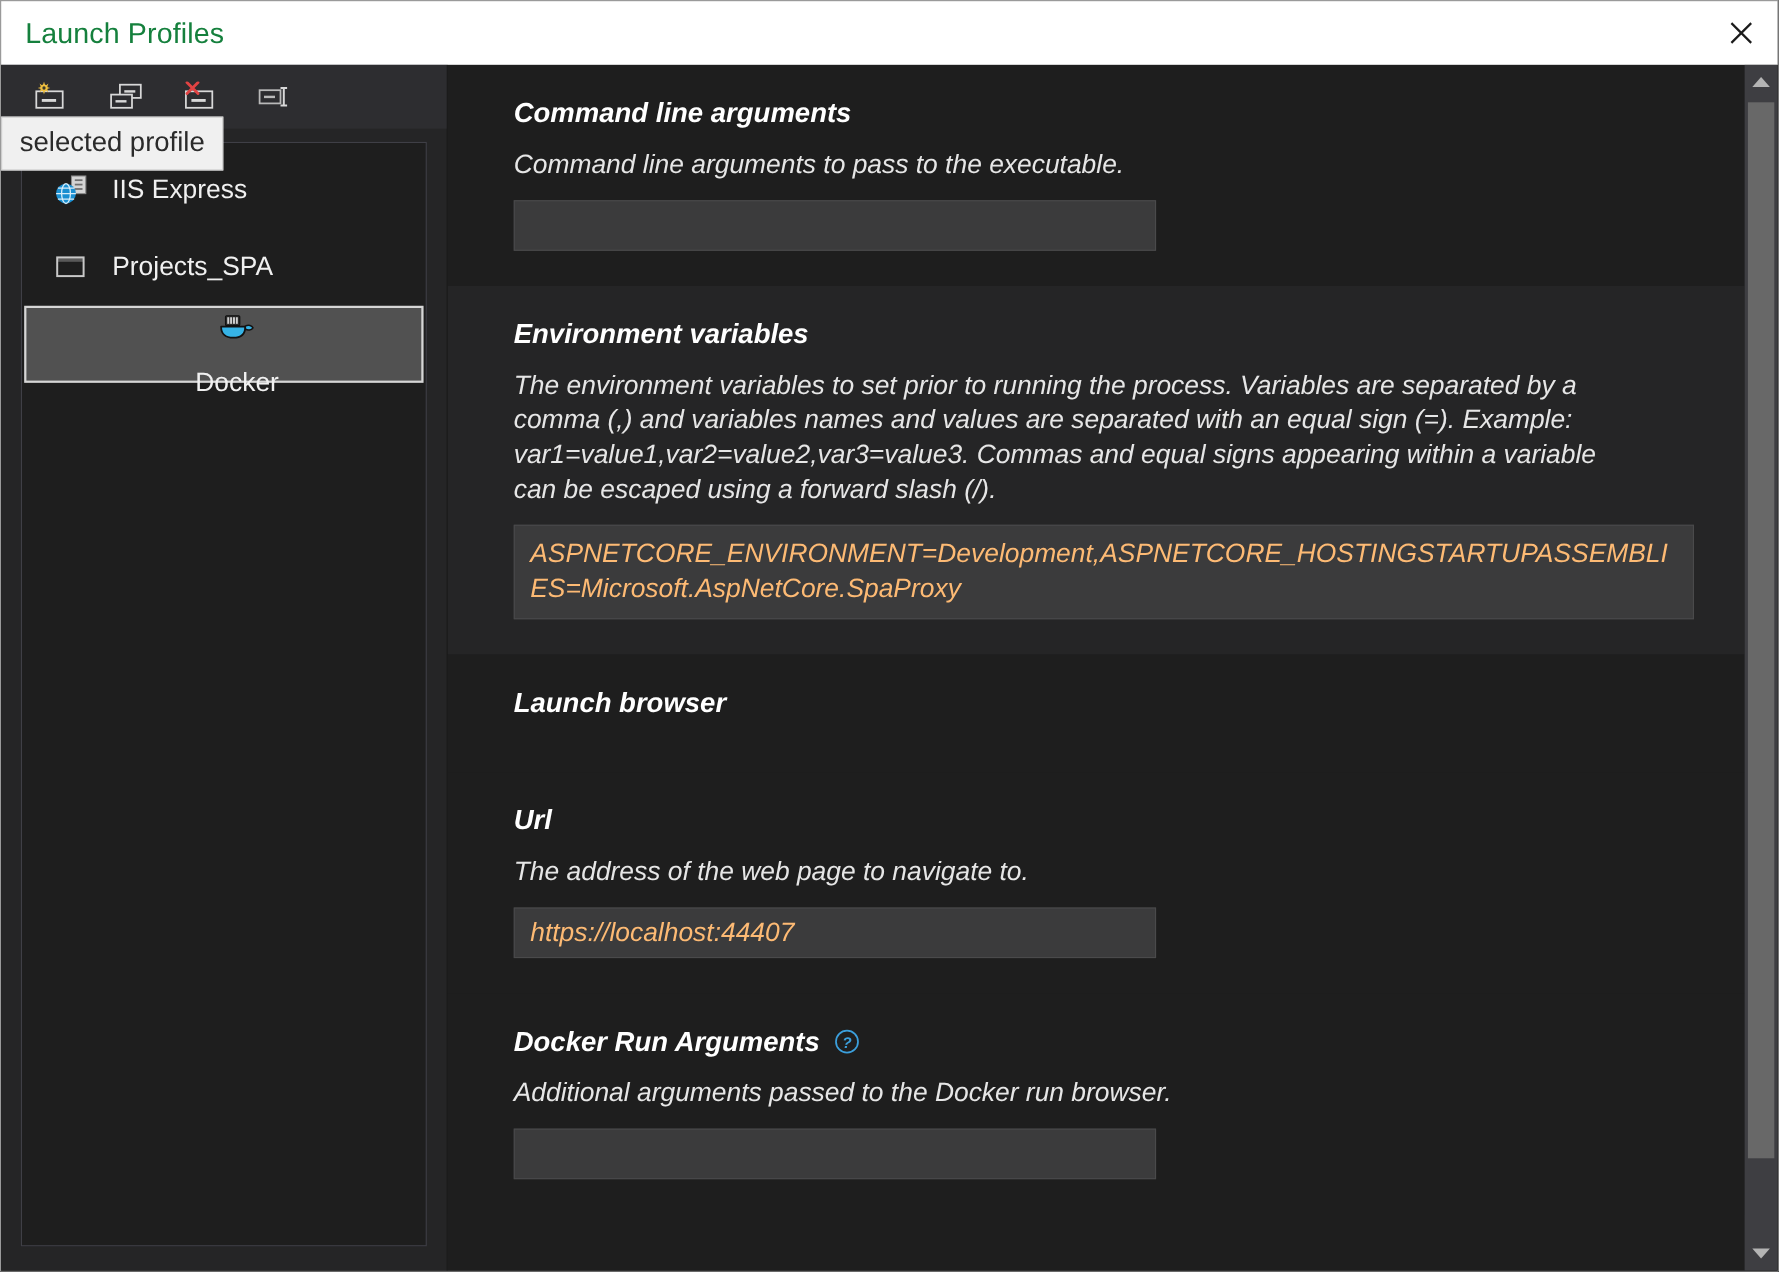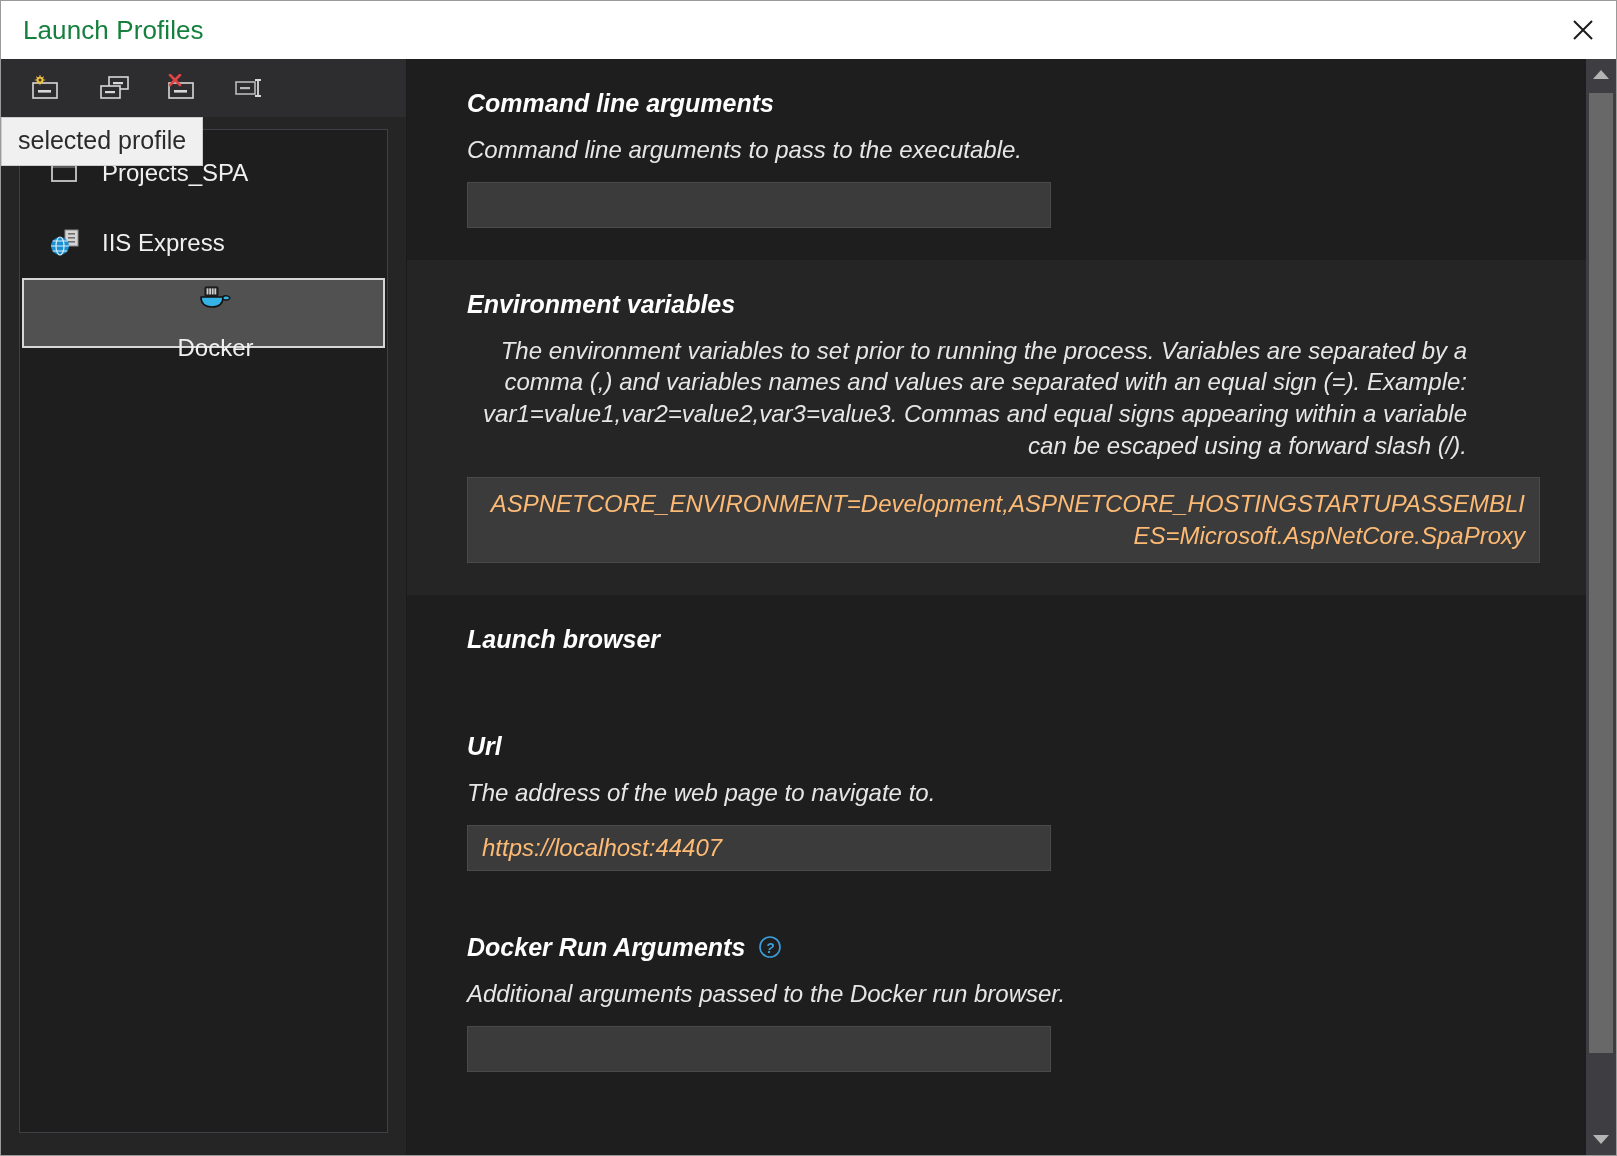--- a/index.html
+++ b/index.html
@@ -83,21 +83,21 @@
     border: 2px solid #d6d6d6;
     flex-direction: column;
   }
   .profile-icon {
     width: 34px; height: 32px;
     display: flex; align-items: center; justify-content: center;
     flex: 0 0 34px;
   }
   .tooltip {
     position: absolute;
-    left: 0; top: 58px;
+    left: 0; top: 47px;
     background: #f0f0f0;
     color: #2b2b2b;
     font-size: 25px;
     padding: 8px 16px 10px 16px;
     border: 1px solid #cccccc;
     white-space: nowrap;
     z-index: 30;
   }
 
   
@@ -110,21 +110,21 @@
   }
   .content {
     flex: 1 1 auto;
     overflow: hidden;
     min-width: 0;
     font-style: italic;
   }
   .section {
     padding: 30px 60px 32px 60px;
   }
-  .section.alt { background: #252526; text-align: right; }
+  .section.alt { background: #252526; }
   .section.plain { background: #1e1e1e; }
   .sec-head {
     font-size: 25px;
     font-weight: bold;
     color: #ffffff;
     margin-bottom: 16px;
     display: flex; align-items: center; gap: 12px;
   }
   .sec-desc {
     font-size: 24px;
@@ -242,44 +242,44 @@
           <svg width="34" height="28" viewBox="0 0 34 28">
             <rect x="2" y="8" width="19" height="12" fill="none" stroke="#b9b9b9" stroke-width="1.6"></rect>
             <rect x="6" y="13" width="10" height="2.2" fill="#b9b9b9"></rect>
             <path d="M24 6 L24 22" stroke="#d8d8d8" stroke-width="1.8"></path>
             <path d="M21 6 L27 6 M21 22 L27 22" stroke="#d8d8d8" stroke-width="1.8"></path>
           </svg>
         </div>
       </div>
 
       <div class="profile-list">
-
-        <div class="profile-item">
-          <span class="profile-icon">
-            <svg width="32" height="28" viewBox="0 0 32 28">
-              <rect x="3" y="5" width="24" height="17" fill="none" stroke="#c8c8c8" stroke-width="1.8"></rect>
-              <rect x="3" y="5" width="24" height="4" fill="#c8c8c8" opacity=".35"></rect>
-            </svg>
-          </span>
-          <span>Projects_SPA</span>
-        </div>
 
         <div class="profile-item">
           <span class="profile-icon">
             <svg width="34" height="30" viewBox="0 0 34 30">
               <rect x="17" y="2" width="13" height="16" fill="#d4d4d4" stroke="#8a8a8a" stroke-width="1"></rect>
               <rect x="20" y="5" width="7" height="1.6" fill="#6f6f6f"></rect>
               <rect x="20" y="9" width="7" height="1.6" fill="#6f6f6f"></rect>
               <rect x="20" y="13" width="7" height="1.6" fill="#6f6f6f"></rect>
               <circle cx="12" cy="18" r="9" fill="#1a8fd1"></circle>
               <ellipse cx="12" cy="18" rx="4" ry="9" fill="none" stroke="#d8edf9" stroke-width="1.2"></ellipse>
               <path d="M3 18 H21 M4.6 13 H19.4 M4.6 23 H19.4" stroke="#d8edf9" stroke-width="1.2" fill="none"></path>
             </svg>
           </span>
           <span>IIS Express</span>
+        </div>
+
+        <div class="profile-item">
+          <span class="profile-icon">
+            <svg width="32" height="28" viewBox="0 0 32 28">
+              <rect x="3" y="5" width="24" height="17" fill="none" stroke="#c8c8c8" stroke-width="1.8"></rect>
+              <rect x="3" y="5" width="24" height="4" fill="#c8c8c8" opacity=".35"></rect>
+            </svg>
+          </span>
+          <span>Projects_SPA</span>
         </div>
 
         <div class="profile-item selected">
           <span class="profile-icon">
             <svg width="34" height="30" viewBox="0 0 34 30">
               <rect x="6" y="5" width="13" height="9" rx="1" fill="#2b2b2b" stroke="#111" stroke-width="1"></rect>
               <g fill="#cfcfcf">
                 <rect x="7.6" y="6.4" width="1.8" height="6"></rect>
                 <rect x="10.2" y="6.4" width="1.8" height="6"></rect>
                 <rect x="12.8" y="6.4" width="1.8" height="6"></rect>

